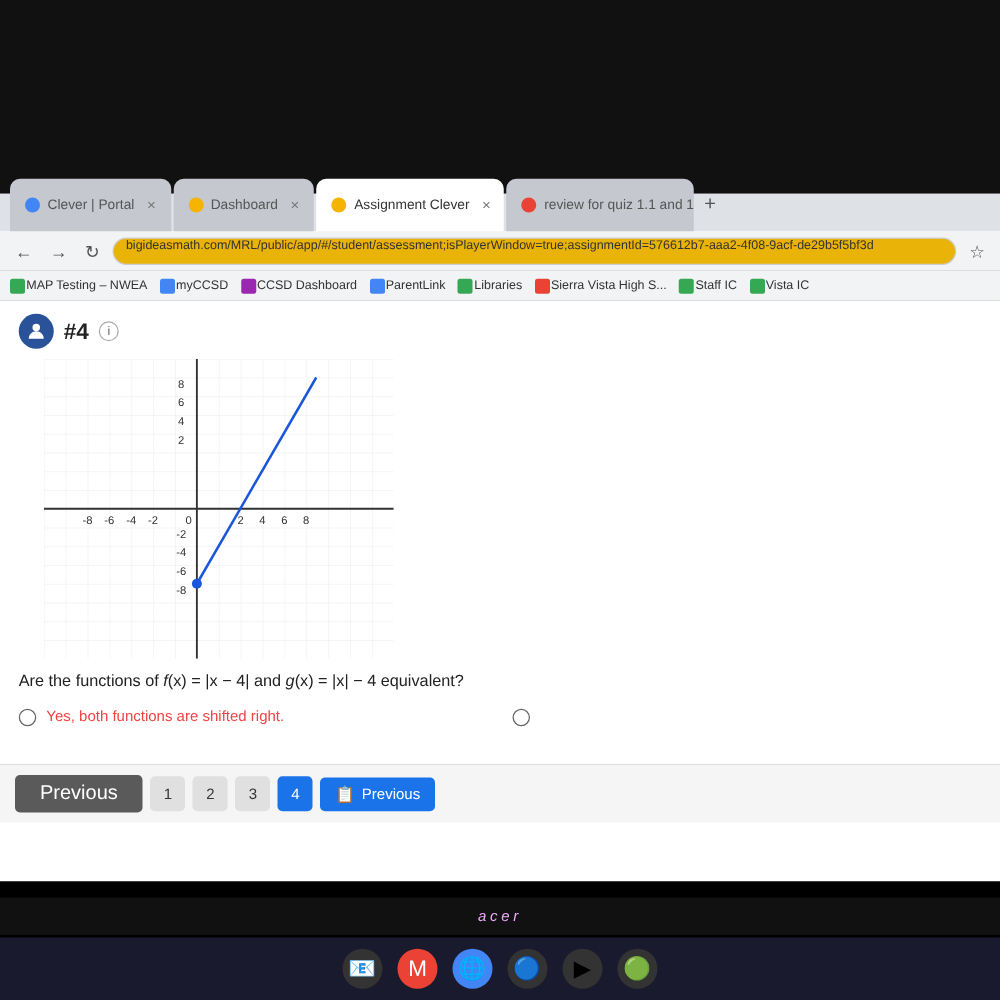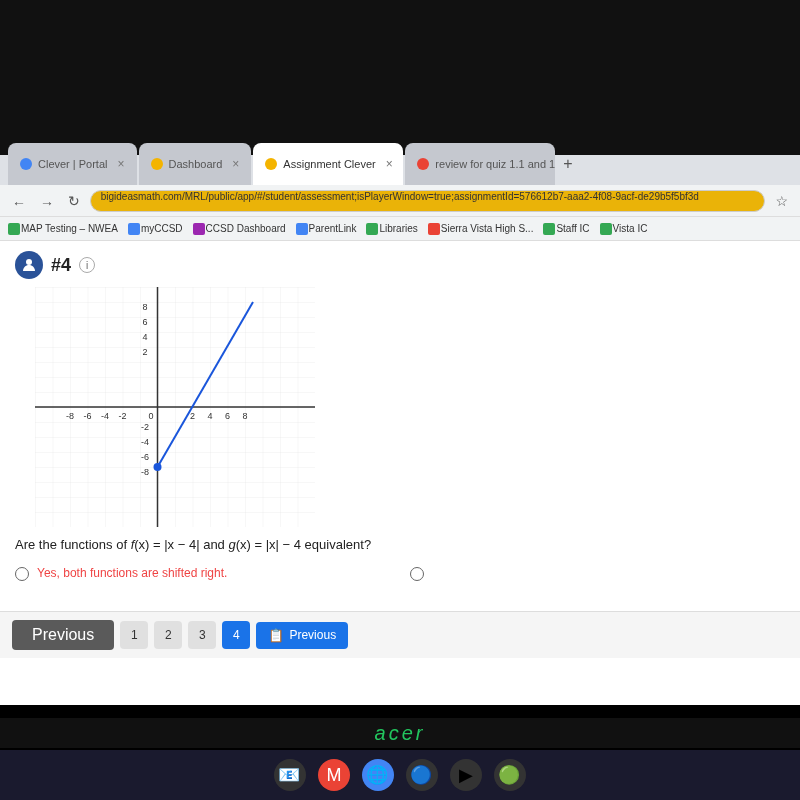--- a/index.html
+++ b/index.html
@@ -298,22 +298,22 @@
       left: 0;
       right: 0;
       height: 30px;
       background: #111;
       display: flex;
       align-items: center;
       justify-content: center;
     }
 
     .acer-logo {
-      color: #22c55e;
-      font-size: 20px;
+      color: #f0abfc;
+      font-size: 12px;
       font-style: italic;
       letter-spacing: 3px;
     }
 
     
     .top-bezel {
       height: 155px;
       background: #111;
     }
   </style>

